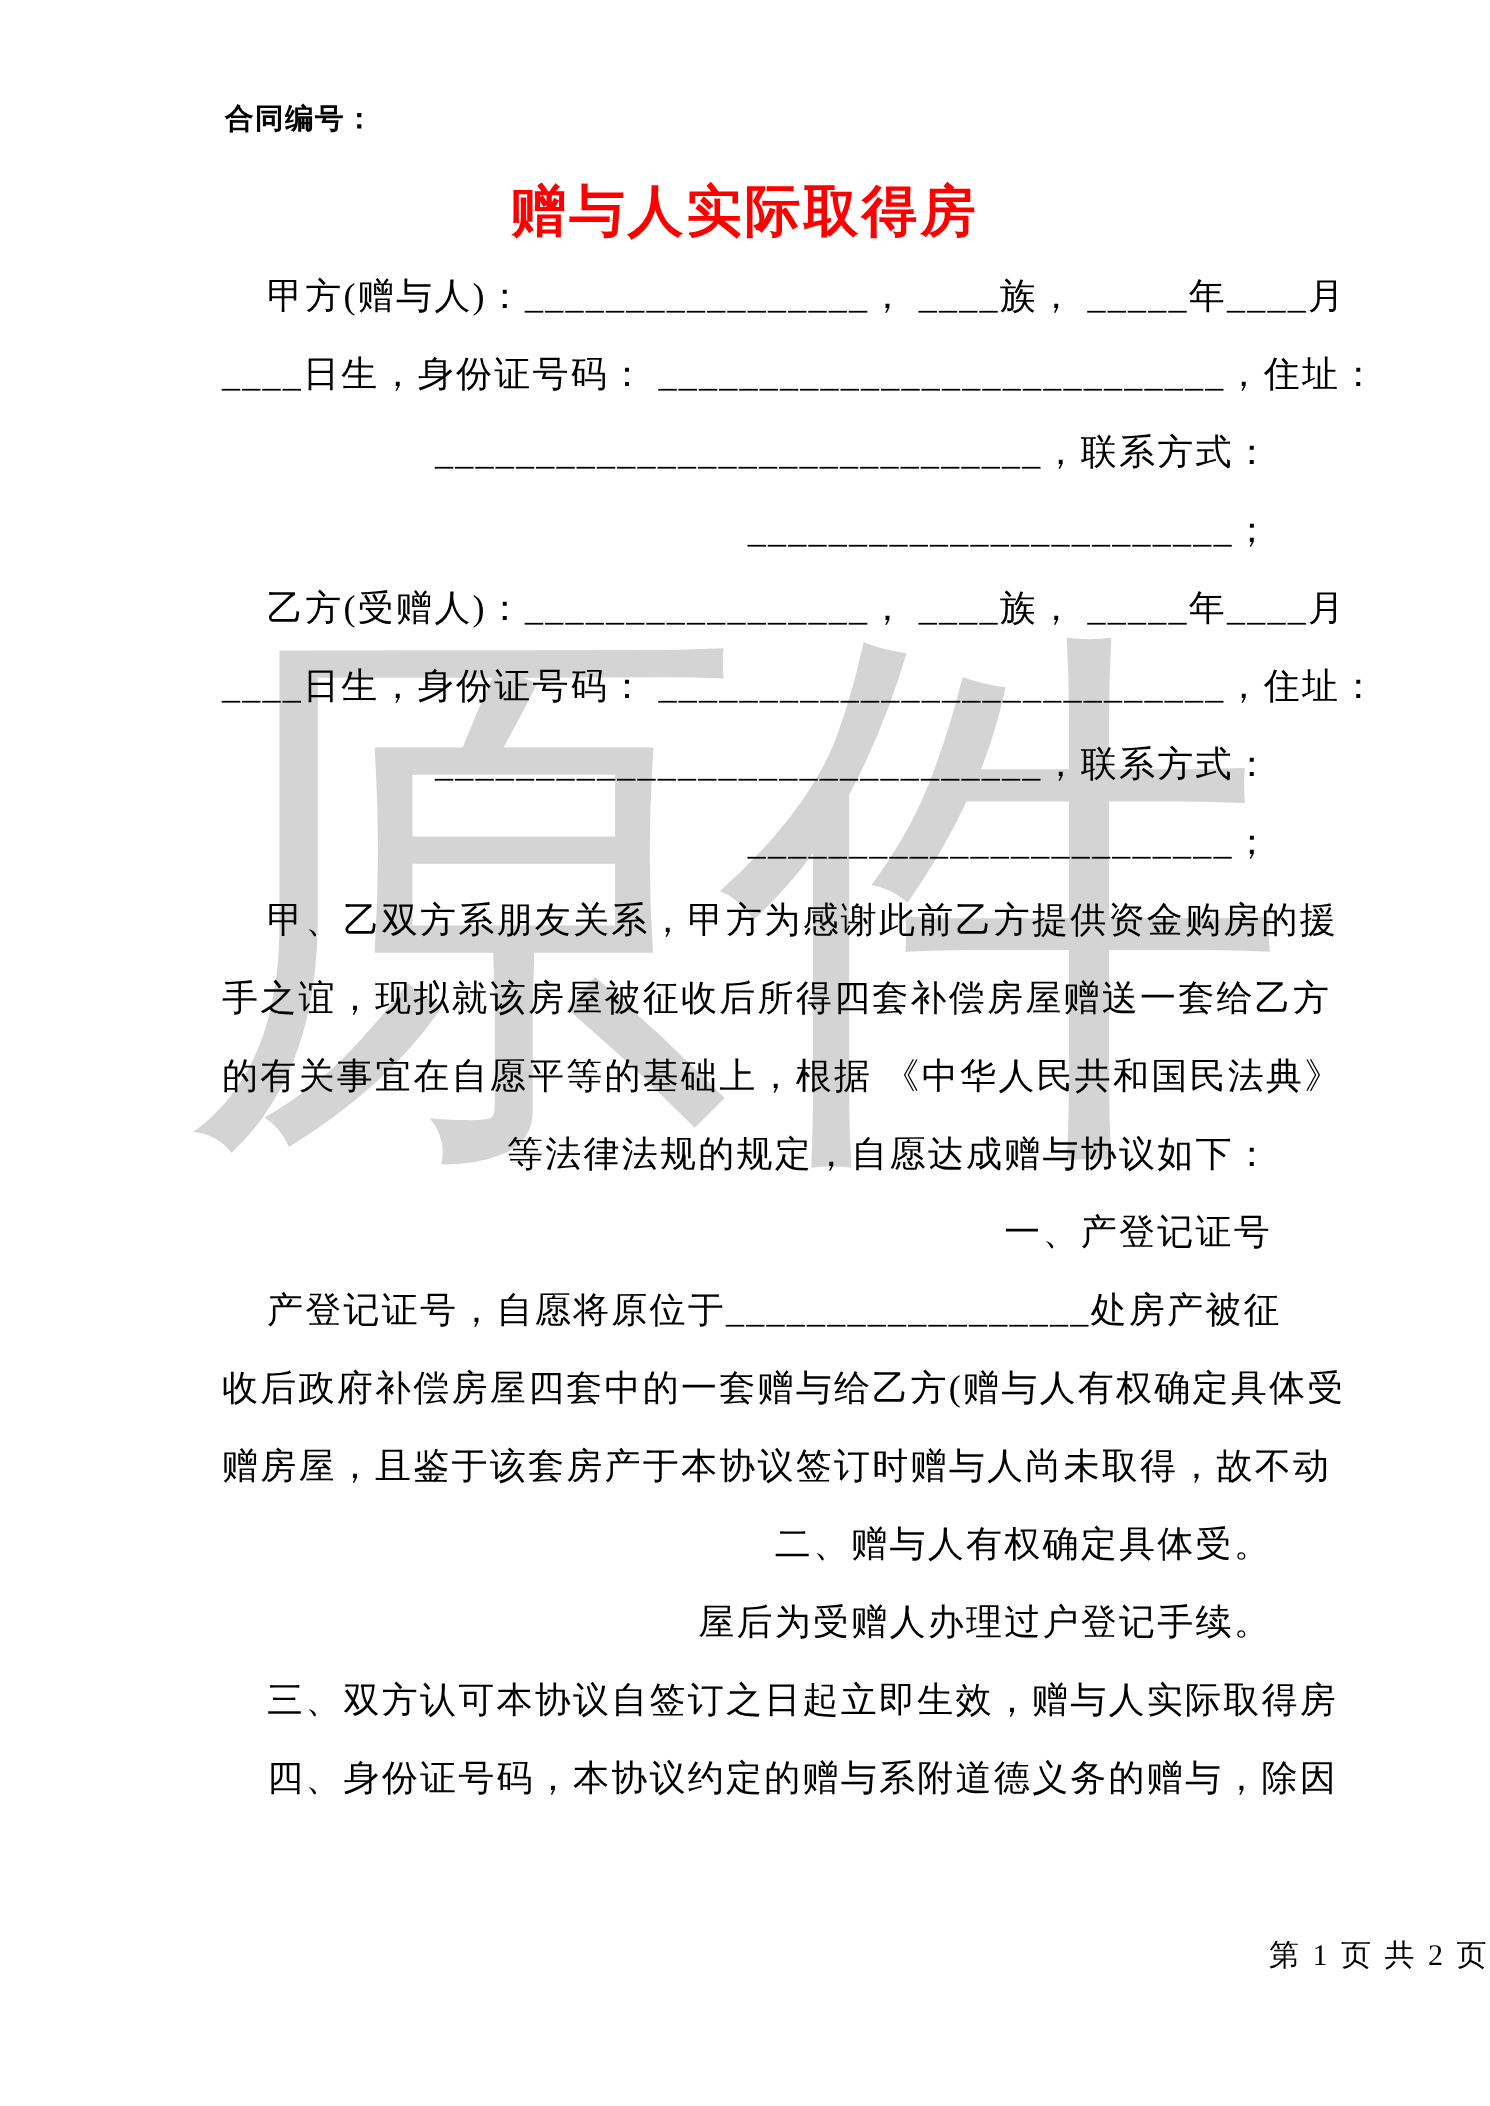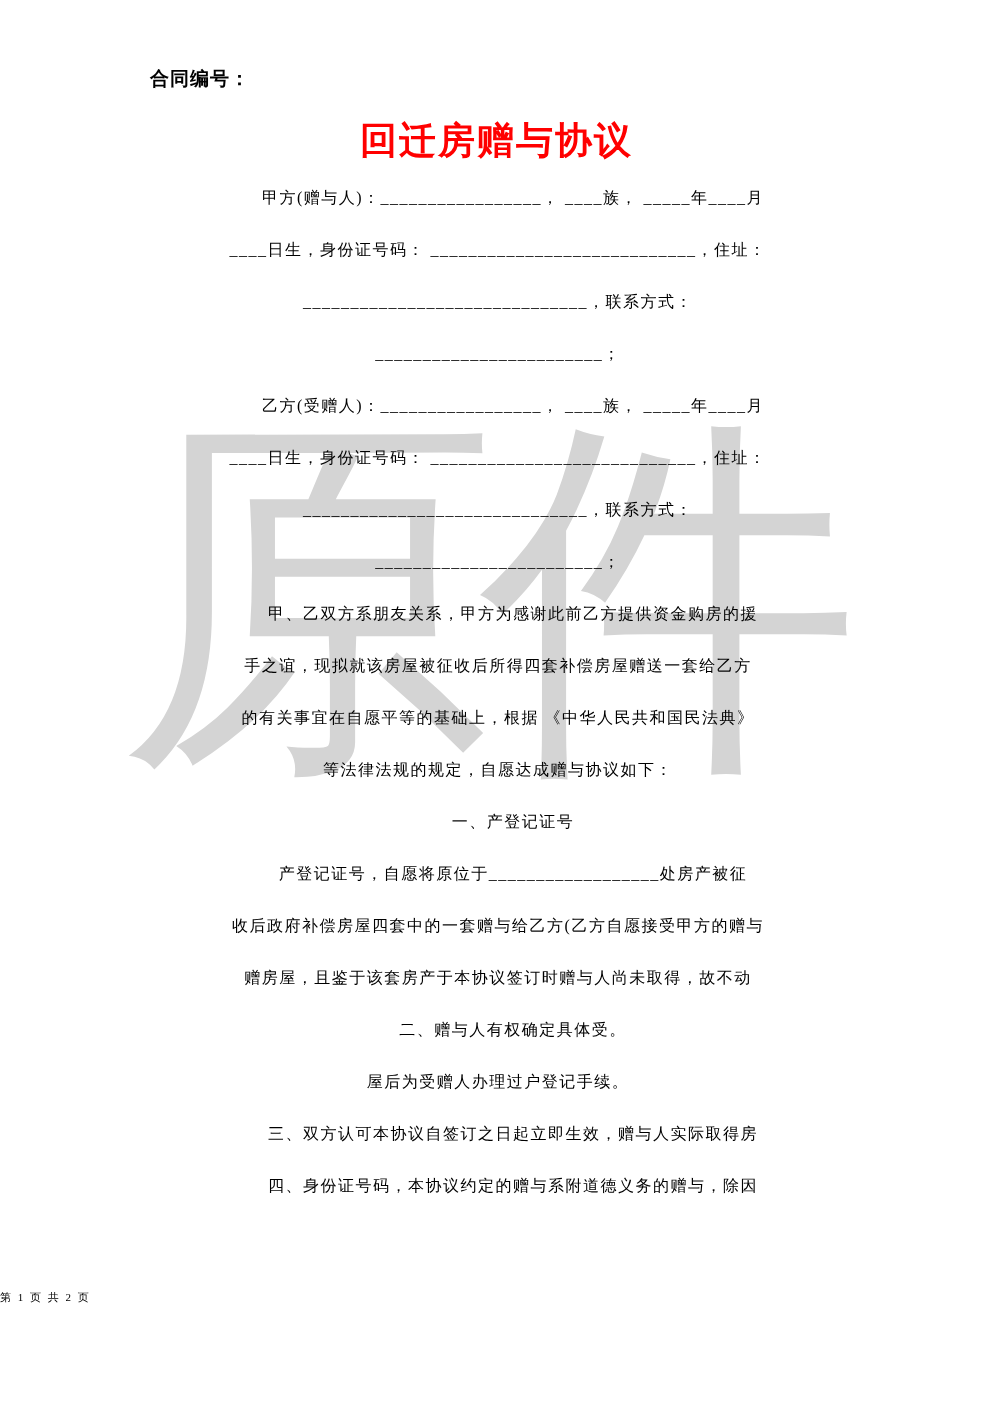--- a/index.html
+++ b/index.html
@@ -48,59 +48,59 @@
     font-family: "Liberation Serif", "DejaVu Serif", serif;
   }
   .body-block {
     position: absolute;
     left: 148px; top: 172px;
     width: 700px;
   }
   .line {
     height: 52px;
     line-height: 52px;
-    font-size: 16px;
+    font-size: 24px;
     letter-spacing: 1.5px;
     white-space: nowrap;
-    text-align: center;
+    text-align: right;
   }
   .indent { text-indent: 30px; }
   .footer {
     position: absolute;
     left: 0; top: 1290px; width: 100%;
-    text-align: left;
-    font-size: 11px;
+    text-align: right;
+    font-size: 20px;
     letter-spacing: 2px;
   }
 </style>
 </head>
 <body>
 
 <div class="watermark">原件</div>
 
 <div class="content">
   <div class="contract-no">合同编号：</div>
-  <h1 class="title">回迁房赠与协议</h1>
+  <h1 class="title">赠与人实际取得房</h1>
 
   <div class="body-block">
     <div class="line indent">甲方(赠与人)：_________________，  ____族，  _____年____月</div>
     <div class="line">____日生，身份证号码：  ____________________________，住址：</div>
     <div class="line">______________________________，联系方式：</div>
     <div class="line">________________________；</div>
     <div class="line indent">乙方(受赠人)：_________________，  ____族，  _____年____月</div>
     <div class="line">____日生，身份证号码：  ____________________________，住址：</div>
     <div class="line">______________________________，联系方式：</div>
     <div class="line">________________________；</div>
     <div class="line indent">甲、乙双方系朋友关系，甲方为感谢此前乙方提供资金购房的援</div>
     <div class="line">手之谊，现拟就该房屋被征收后所得四套补偿房屋赠送一套给乙方</div>
     <div class="line">的有关事宜在自愿平等的基础上，根据 《中华人民共和国民法典》</div>
     <div class="line">等法律法规的规定，自愿达成赠与协议如下：</div>
     <div class="line indent">一、产登记证号</div>
     <div class="line indent">产登记证号，自愿将原位于__________________处房产被征</div>
-    <div class="line">收后政府补偿房屋四套中的一套赠与给乙方(乙方自愿接受甲方的赠与</div>
+    <div class="line">收后政府补偿房屋四套中的一套赠与给乙方(赠与人有权确定具体受</div>
     <div class="line">赠房屋，且鉴于该套房产于本协议签订时赠与人尚未取得，故不动</div>
     <div class="line indent">二、赠与人有权确定具体受。</div>
     <div class="line">屋后为受赠人办理过户登记手续。</div>
     <div class="line indent">三、双方认可本协议自签订之日起立即生效，赠与人实际取得房</div>
     <div class="line indent">四、身份证号码，本协议约定的赠与系附道德义务的赠与，除因</div>
   </div>
 
   <div class="footer">第 1 页 共 2 页</div>
 </div>
 

